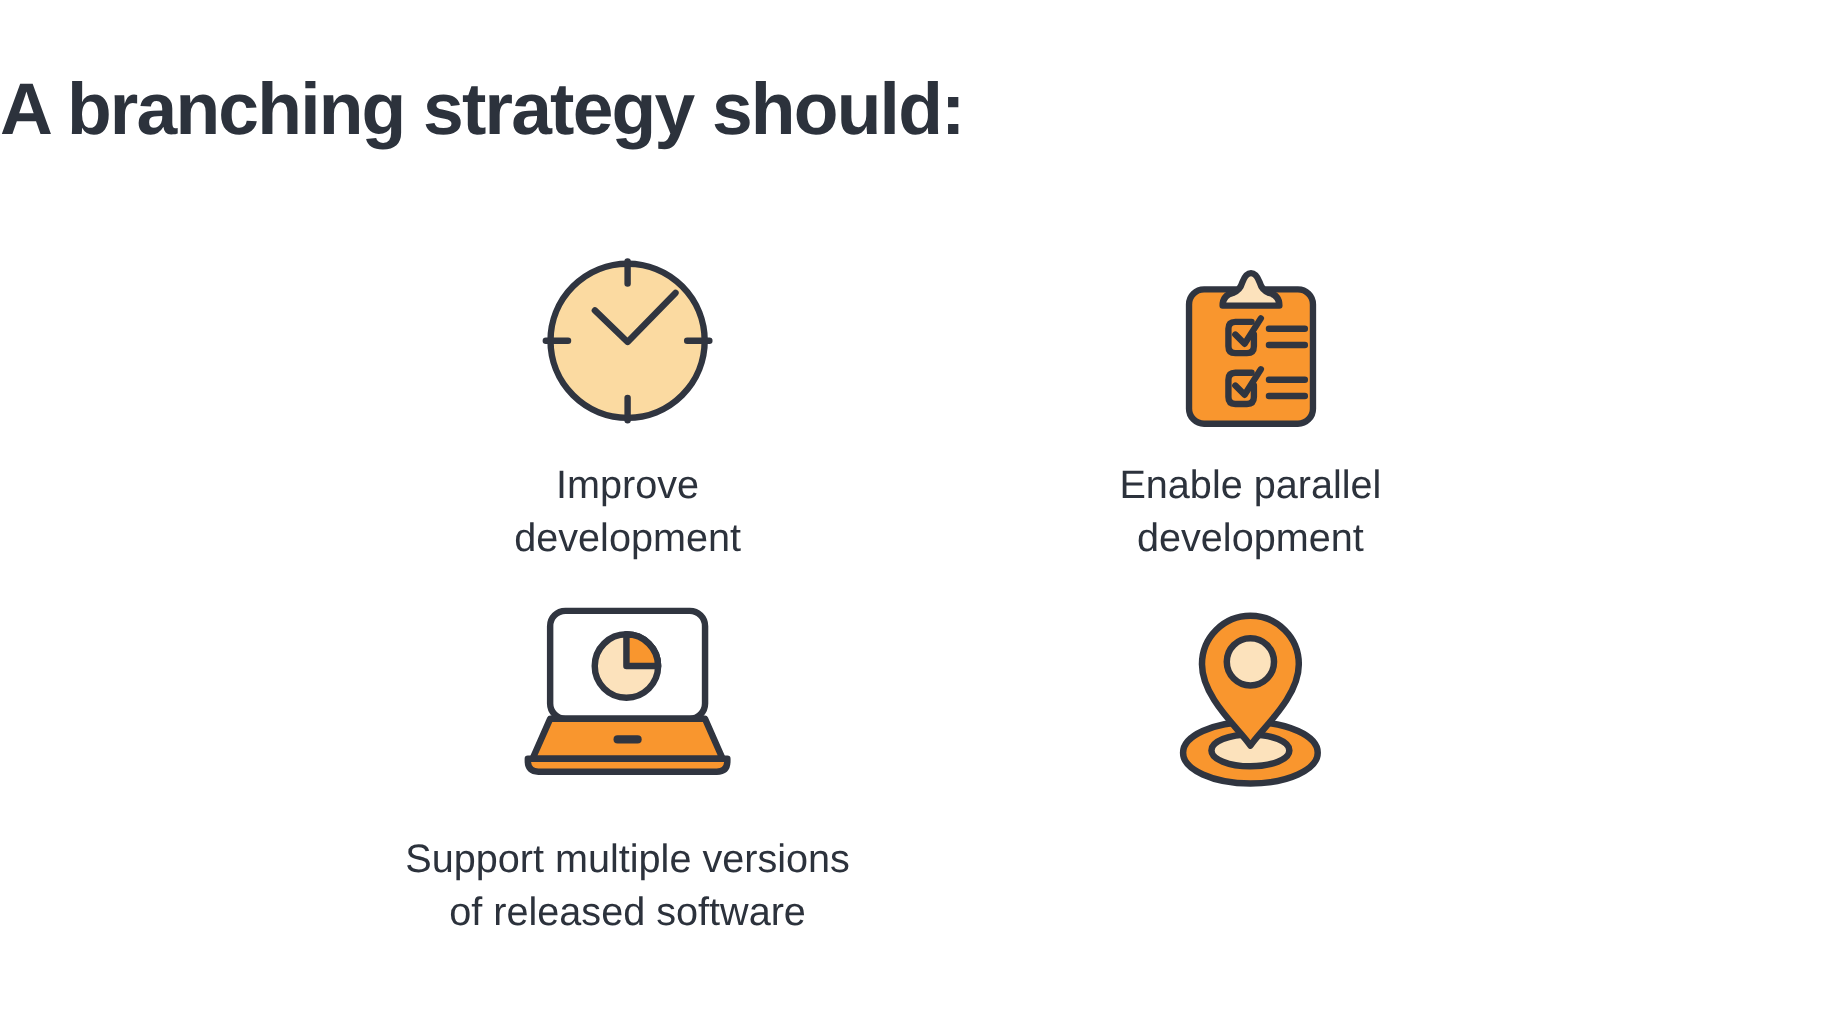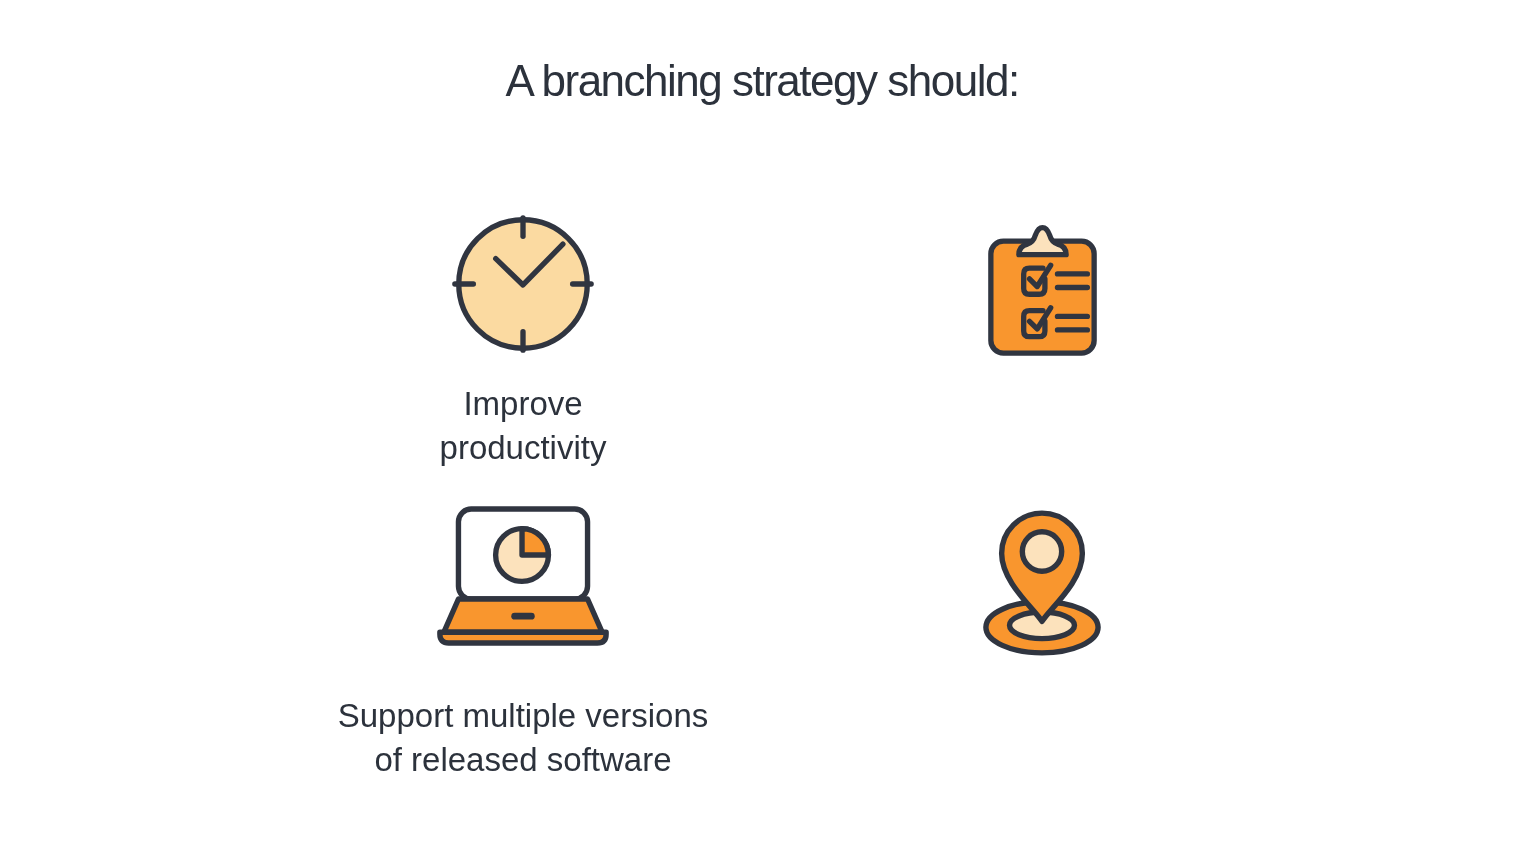--- a/index.html
+++ b/index.html
@@ -16,23 +16,23 @@
     background:var(--background);
     font-family:"Liberation Sans", sans-serif;
     position:relative;
     overflow:hidden;
   }
   .page-title{
     position:absolute;
     top:56px;
     left:0;
     width:100%;
-    text-align:center;
-    font-size:44px;
-    font-weight:normal;
+    text-align:left;
+    font-size:61px;
+    font-weight:bold;
     letter-spacing:-1.5px;
     color:var(--ink);
   }
   .cell{
     position:absolute;
     width:520px;
     display:flex;
     flex-direction:column;
     align-items:center;
   }
@@ -80,38 +80,42 @@
       <circle class="st f-peach" cx="75" cy="75" r="66"></circle>
       <line class="st" x1="75" y1="7" x2="75" y2="26"></line>
       <line class="st" x1="75" y1="124" x2="75" y2="143"></line>
       <line class="st" x1="5" y1="75" x2="24" y2="75"></line>
       <line class="st" x1="126" y1="75" x2="145" y2="75"></line>
       <polyline class="st nf" points="47,49 75,76 116,34"></polyline>
     </svg>
   </div>
   <div class="label-box">
     <div class="item-label">Improve
-productivity</div>
+development</div>
   </div>
 </div>
 
 <div class="cell row1" id="cell-1">
   <div class="icon-box">
     <svg width="111" height="140" viewBox="0 0 115 145">
       <rect class="st f-orange" x="4" y="25" width="107" height="116" rx="13"></rect>
       <path class="st f-cream" d="M33 39 Q33 30 42 28 Q48 26 50 19 Q53 11 57.5 11 Q62 11 65 19 Q67 26 73 28 Q82 30 82 39 Z"></path>
       <path class="st nf" stroke-width="5" d="M58 53 H44 Q38 53 38 59 V74 Q38 80 44 80 H54 Q60 80 60 74 V64"></path>
       <polyline class="st nf" stroke-width="5" points="44,64 52,72 66,50"></polyline>
       <line class="st" stroke-width="5" x1="73" y1="59" x2="104" y2="59"></line>
       <line class="st" stroke-width="5" x1="73" y1="73" x2="104" y2="73"></line>
       <path class="st nf" stroke-width="5" d="M58 97 H44 Q38 97 38 103 V118 Q38 124 44 124 H54 Q60 124 60 118 V108"></path>
       <polyline class="st nf" stroke-width="5" points="44,108 52,116 66,94"></polyline>
       <line class="st" stroke-width="5" x1="73" y1="103" x2="104" y2="103"></line>
       <line class="st" stroke-width="5" x1="73" y1="117" x2="104" y2="117"></line>
     </svg>
+  </div>
+  <div class="label-box">
+    <div class="item-label">Enable parallel
+development</div>
   </div>
 </div>
 
 <div class="cell row2" id="cell-2">
   <div class="icon-box">
     <svg width="178" height="147" viewBox="0 0 182 150">
       <rect class="st f-white" x="25" y="4" width="132" height="92" rx="13"></rect>
       <circle class="st f-cream" stroke-width="5" cx="90" cy="51" r="27"></circle>
       <path class="st f-orange" stroke-width="5" d="M90 51 V24 A27 27 0 0 1 117 51 Z"></path>
       <path class="st f-orange" d="M25 96 L10 130 L172 130 L157 96 Z"></path>

